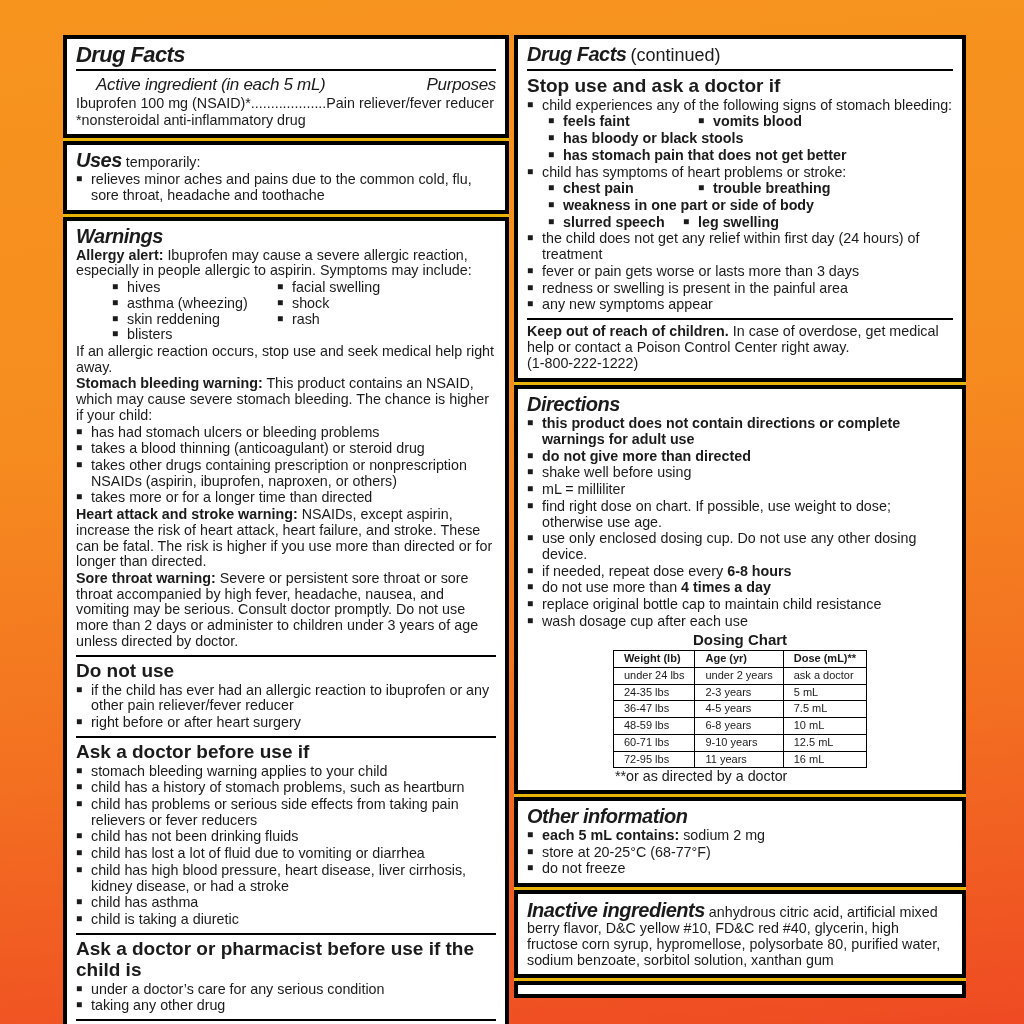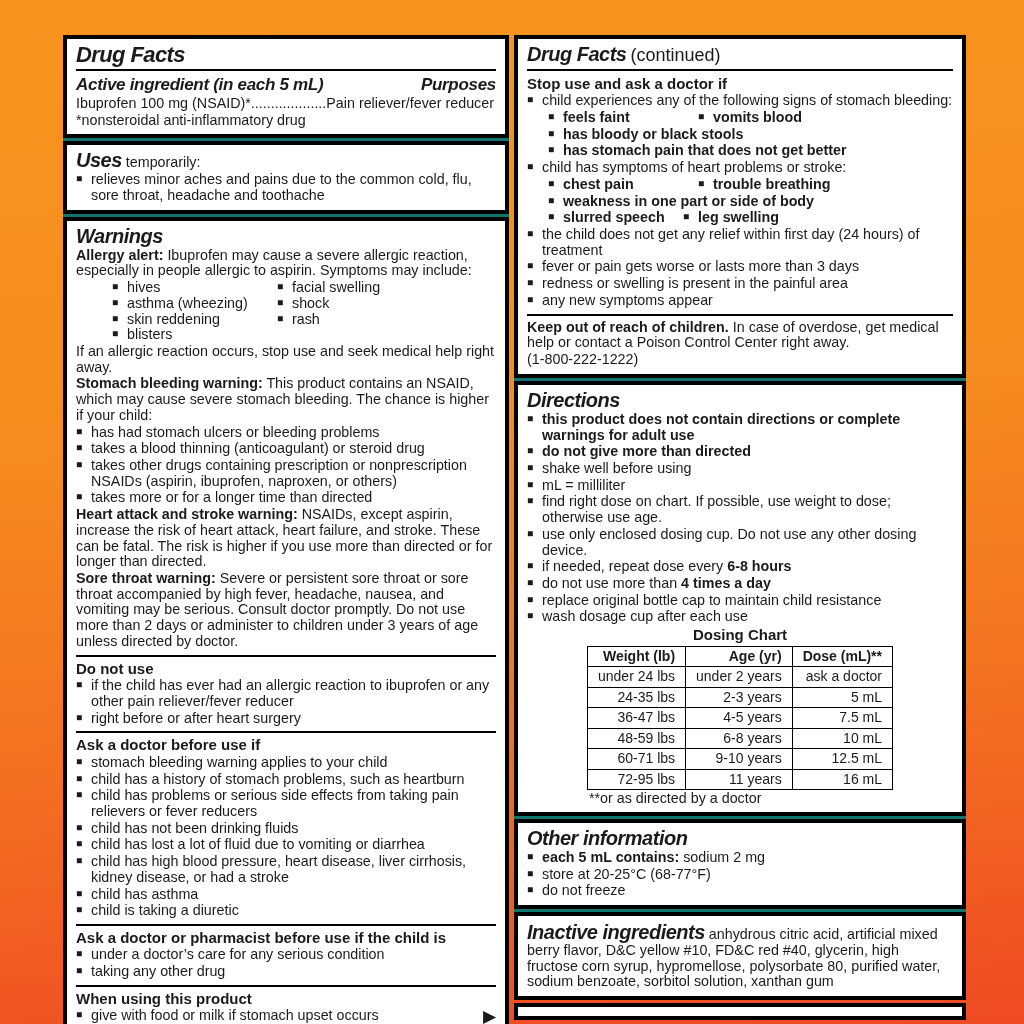--- a/index.html
+++ b/index.html
@@ -3,30 +3,30 @@
 <meta charset="utf-8">
 <style>
   * { margin:0; padding:0; box-sizing:border-box; }
   html,body { width:1024px; height:1024px; overflow:hidden; }
   body {
     font-family:"Liberation Sans","DejaVu Sans",sans-serif;
     background:linear-gradient(175deg,#F7941E 0%,#F68C1F 40%,#F37021 70%,#EF4A23 100%);
     color:#1b1b1b;
     position:relative;
   }
-  .col { position:absolute; top:35px; height:958px; display:flex; flex-direction:column; gap:3px; background:#0f766e; }
+  .col { position:absolute; top:35px; height:958px; display:flex; flex-direction:column; gap:3px; background:#eab308; }
   .col-left  { left:63px;  width:446px; }
   .col-right { left:514px; width:452px; }
   .box { background:#fff; border:4px solid #000; padding:4px 9px 5px 9px; }
   .grow { flex:1 1 auto; }
   .fs { font-size:14.3px; line-height:1.1; }
   .h-main { font-style:italic; font-weight:bold; font-size:22px; letter-spacing:-0.6px; line-height:1.05; }
   .h-sec  { font-style:italic; font-weight:bold; font-size:20px; letter-spacing:-0.5px; line-height:1.1; }
-  .h-sub  { font-style:italic; font-weight:bold; font-size:17px; letter-spacing:-0.3px; }
-  .h-bold { font-weight:bold; font-size:15px; }
+  .h-sub  { font-style:italic; font-weight:normal; font-size:17px; letter-spacing:-0.3px;margin-left:20px; }
+  .h-bold { font-weight:bold; font-size:19px; }
   .cont { font-weight:normal; font-style:normal; font-size:18px; letter-spacing:0; }
   .title-rule { border:none; border-top:2.5px solid #000; margin:3px 0 5px 0; }
   .rule { border:none; border-top:2px solid #000; margin:5px 0 4px 0; }
   .row-split { display:flex; justify-content:space-between; align-items:baseline; }
   p.body { margin:1px 0; }
   .b-item { position:relative; padding-left:15px; margin:1px 0; }
   .b-item::before { content:"■"; position:absolute; left:0; top:1px; font-size:0.72em; }
   .sub-ind { margin-left:21px;font-weight:bold; }
   .ind36 { margin-left:36px; }
   .sq { position:relative; padding-left:15px; display:inline-block; }
@@ -34,21 +34,21 @@
   .sym-l { min-width:165px; }
   .pair-l { min-width:150px; }
   .bold { font-weight:bold; }
   .arrow-row { display:flex; align-items:center; }
   .arrow { margin-left:auto; font-size:17px; line-height:1; }
   .chart-wrap { text-align:center; margin-top:2px; }
   .chart-title { font-weight:bold; font-size:15px; margin-bottom:2px; }
   .chart-inner { display:inline-block; text-align:left; }
   table.dosing { border-collapse:collapse; margin:0 auto; }
   table.dosing th, table.dosing td {
-    border:1.6px solid #000; text-align:right; font-size:14px;
+    border:1.6px solid #000; text-align:left; font-size:11px;
     padding:1px 10px; line-height:1.25;
   }
   table.dosing th { font-weight:bold; }
   .footnote { font-size:14.3px; margin-top:1px; padding-left:2px; }
 </style>
 </head>
 <body>
 
 <div class="col col-left fs">
 

